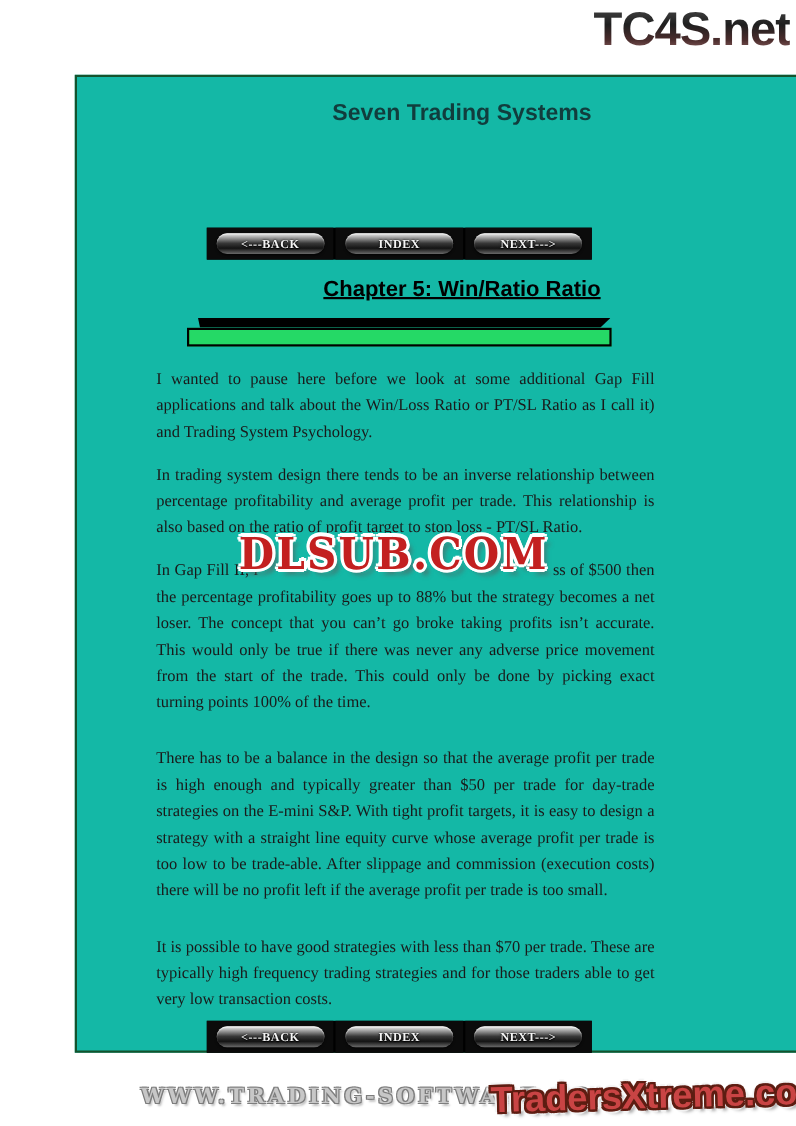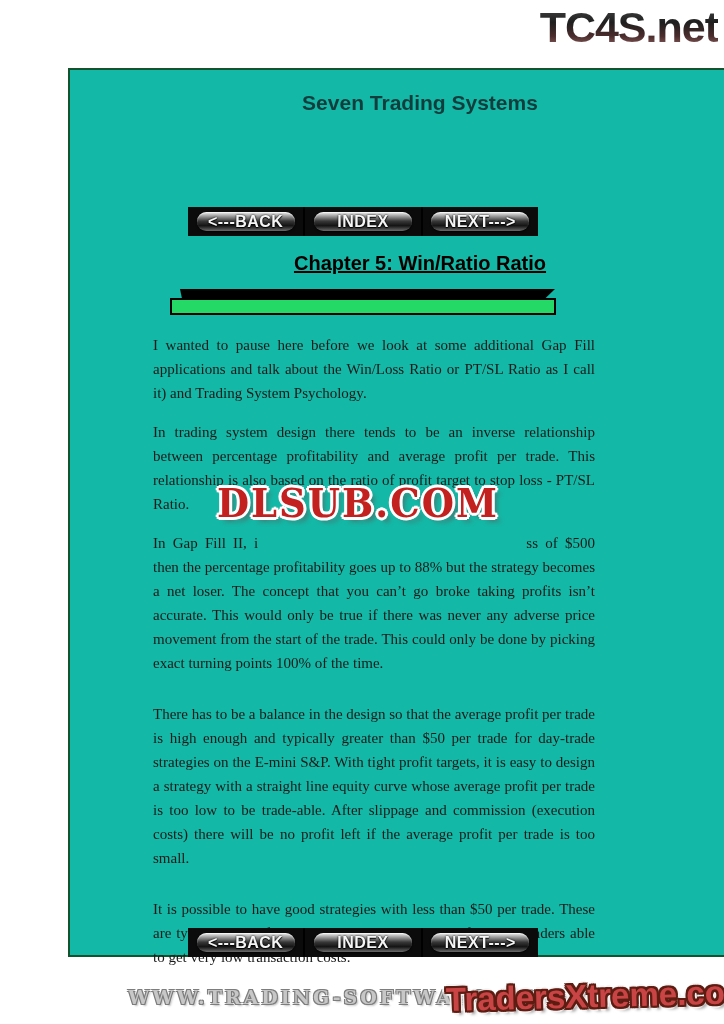--- a/index.html
+++ b/index.html
@@ -43,21 +43,21 @@
     display:flex;align-items:center;justify-content:center;cursor:pointer;
   }
   .nav-cell:last-child{margin-right:0;justify-content:center;}
   .nav-pill{
     width:98px;height:19px;border-radius:10px;
     background:linear-gradient(180deg,#f2f2f2 0%,#9d9d9d 22%,#383838 48%,#141414 72%,#6a6a6a 100%);
     box-shadow:inset 0 1px 1px rgba(255,255,255,.55), 0 1px 2px rgba(0,0,0,.8);
     display:flex;align-items:center;justify-content:center;
   }
   .nav-pill span{
-    font-family:Liberation Sans, sans-serif;font-size:16px;font-weight:bold;
+    font-family:Liberation Serif, serif;font-size:11px;font-weight:bold;
     color:#f5f5f5;letter-spacing:.5px;text-shadow:0 1px 1px #000, 0 0 2px #000;
   }
 
   
   .chapter-heading{
     position:absolute;left:0;top:182px;width:100%;text-align:center;
     font-family:"Liberation Sans",sans-serif;font-weight:bold;font-size:20px;
     color:#000;text-decoration:underline;
   }
 
@@ -70,21 +70,21 @@
   .banner-face{
     position:absolute;left:0;top:9px;width:382px;height:13px;
     background:#25d966;border:2px solid #000;
   }
 
   
   .body-text{
     position:absolute;left:67px;top:263px;width:458px;
     font-size:15px;line-height:24px;text-align:justify;color:#1a1a1a;
   }
-  .body-text p{margin:0 0 15px 16px;}
+  .body-text p{margin:0 0 15px 5px;}
   .body-text p.gap-extra{margin-bottom:27px;}
   .wm-spacer{display:inline-block;width:268px;height:1px;}
 
   
   .dlsub{
     position:absolute;left:217px;top:483px;
     font-family:"DejaVu Serif",serif;font-weight:bold;
     font-size:37px;line-height:40px;letter-spacing:2px;color:#c32020;
     transform:scaleY(1.08);
     text-shadow:
@@ -148,21 +148,21 @@
     <div class="banner">
       <div class="banner-top"></div>
       <div class="banner-face"></div>
     </div>
 
     <div class="body-text">
       <p>I wanted to pause here before we look at some additional Gap Fill applications and talk about the Win/Loss Ratio or PT/SL Ratio as I call it) and Trading System Psychology.</p>
       <p>In trading system design there tends to be an inverse relationship between percentage profitability and average profit per trade.  This relationship is also based on the ratio of profit target to stop loss - PT/SL Ratio.</p>
       <p class="gap-extra"><span>In Gap Fill II, i</span><span class="wm-spacer"></span><span>ss of $500 then the percentage profitability goes up to 88% but the strategy becomes a net loser.  The concept that you can’t go broke taking profits isn’t accurate.  This would only be true if there was never any adverse price movement from the start of the trade.   This could only be done by picking exact turning points 100% of the time.</span></p>
       <p class="gap-extra">There has to be a balance in the design so that the average profit per trade is high enough and typically greater than $50 per trade for day-trade strategies on the E-mini S&amp;P.  With tight profit targets, it is easy to design a strategy with a straight line equity curve whose average profit per trade is too low to be trade-able.  After slippage and commission (execution costs) there will be no profit left if the average profit per trade is too small.</p>
-      <p>It is possible to have good strategies with less than $50 per trade.  These are typically high frequency trading strategies and for those traders able to get very low transaction costs.</p>
+      <p>It is possible to have good strategies with less than $70 per trade.  These are typically high frequency trading strategies and for those traders able to get very low transaction costs.</p>
     </div>
 
     <div class="nav-strip bottom">
       <div class="nav-cell">
         <div class="nav-pill">
           <span>&lt;---BACK</span>
         </div>
       </div>
       <div class="nav-cell">
         <div class="nav-pill">

